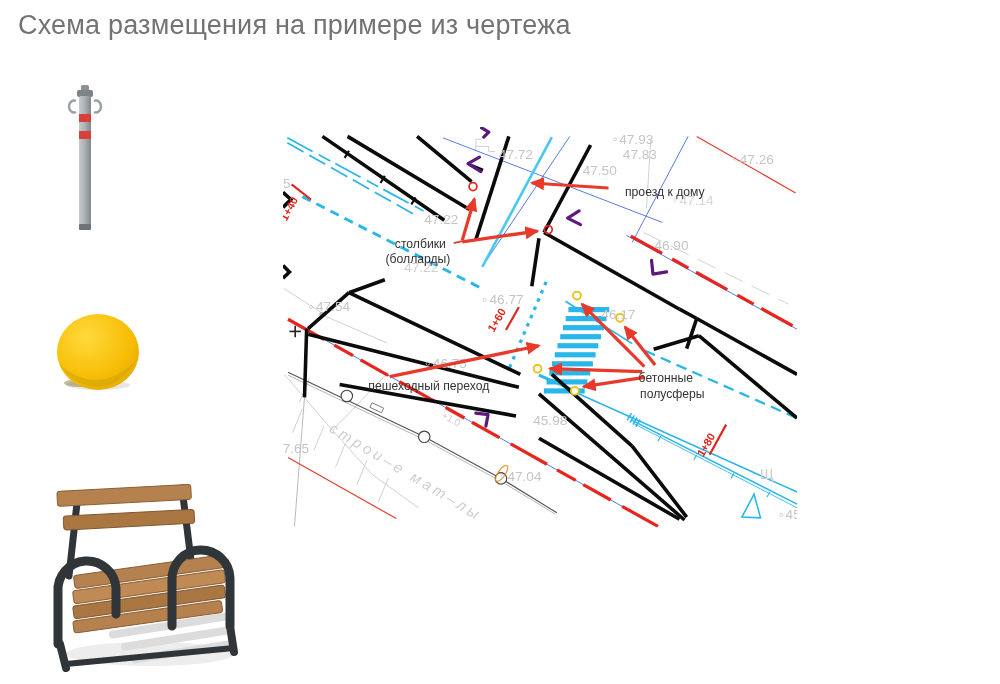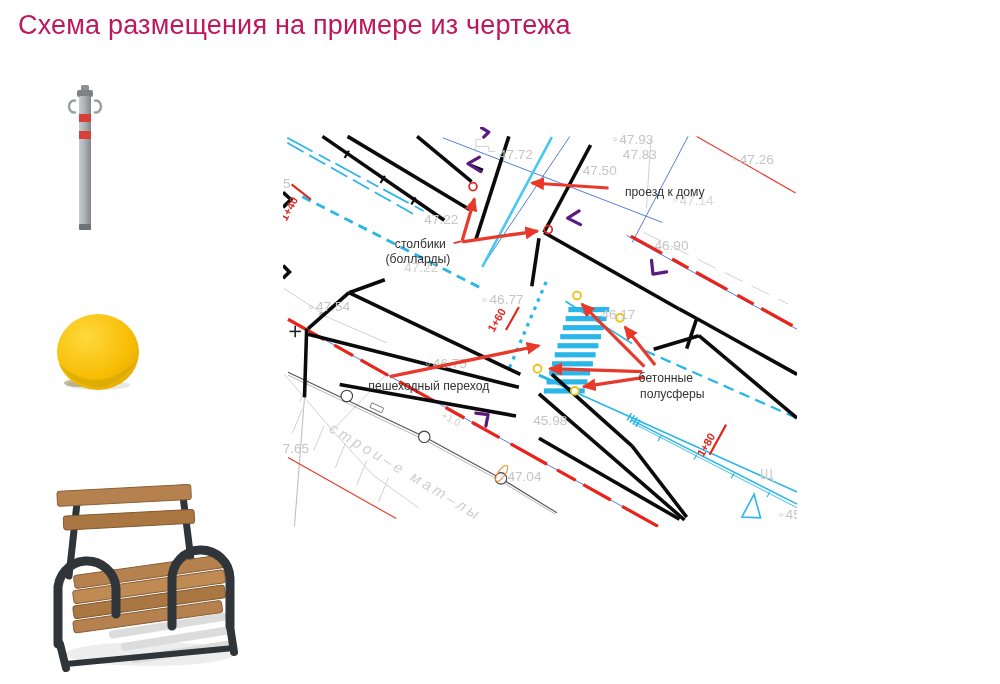--- a/index.html
+++ b/index.html
@@ -1,18 +1,18 @@
 <!DOCTYPE html>
 <html><head>
 <meta charset="utf-8">
 <style>
   html,body{margin:0;padding:0;background:#fff;}
   body{width:1000px;height:684px;position:relative;overflow:hidden;
        font-family:"Liberation Sans",sans-serif;}
-  .page-title{position:absolute;left:18px;top:10px;font-size:27px;color:#be185d;
+  .page-title{position:absolute;left:18px;top:10px;font-size:27px;color:#737373;
               font-weight:400;letter-spacing:.2px;}
   .legend-col{position:absolute;left:0;top:60px;width:270px;height:624px;}
   .legend-item{position:absolute;}
   #drawing{position:absolute;left:283px;top:75px;}
   svg text{font-family:"Liberation Sans",sans-serif;}
   .elev{fill:#c5c5c5;font-size:19px;}
   .anno{fill:#333;font-size:17px;}
   .sta{fill:#e0251b;font-size:15.5px;font-weight:bold;}
   .misc{fill:#cfcfcf;}
 </style>

